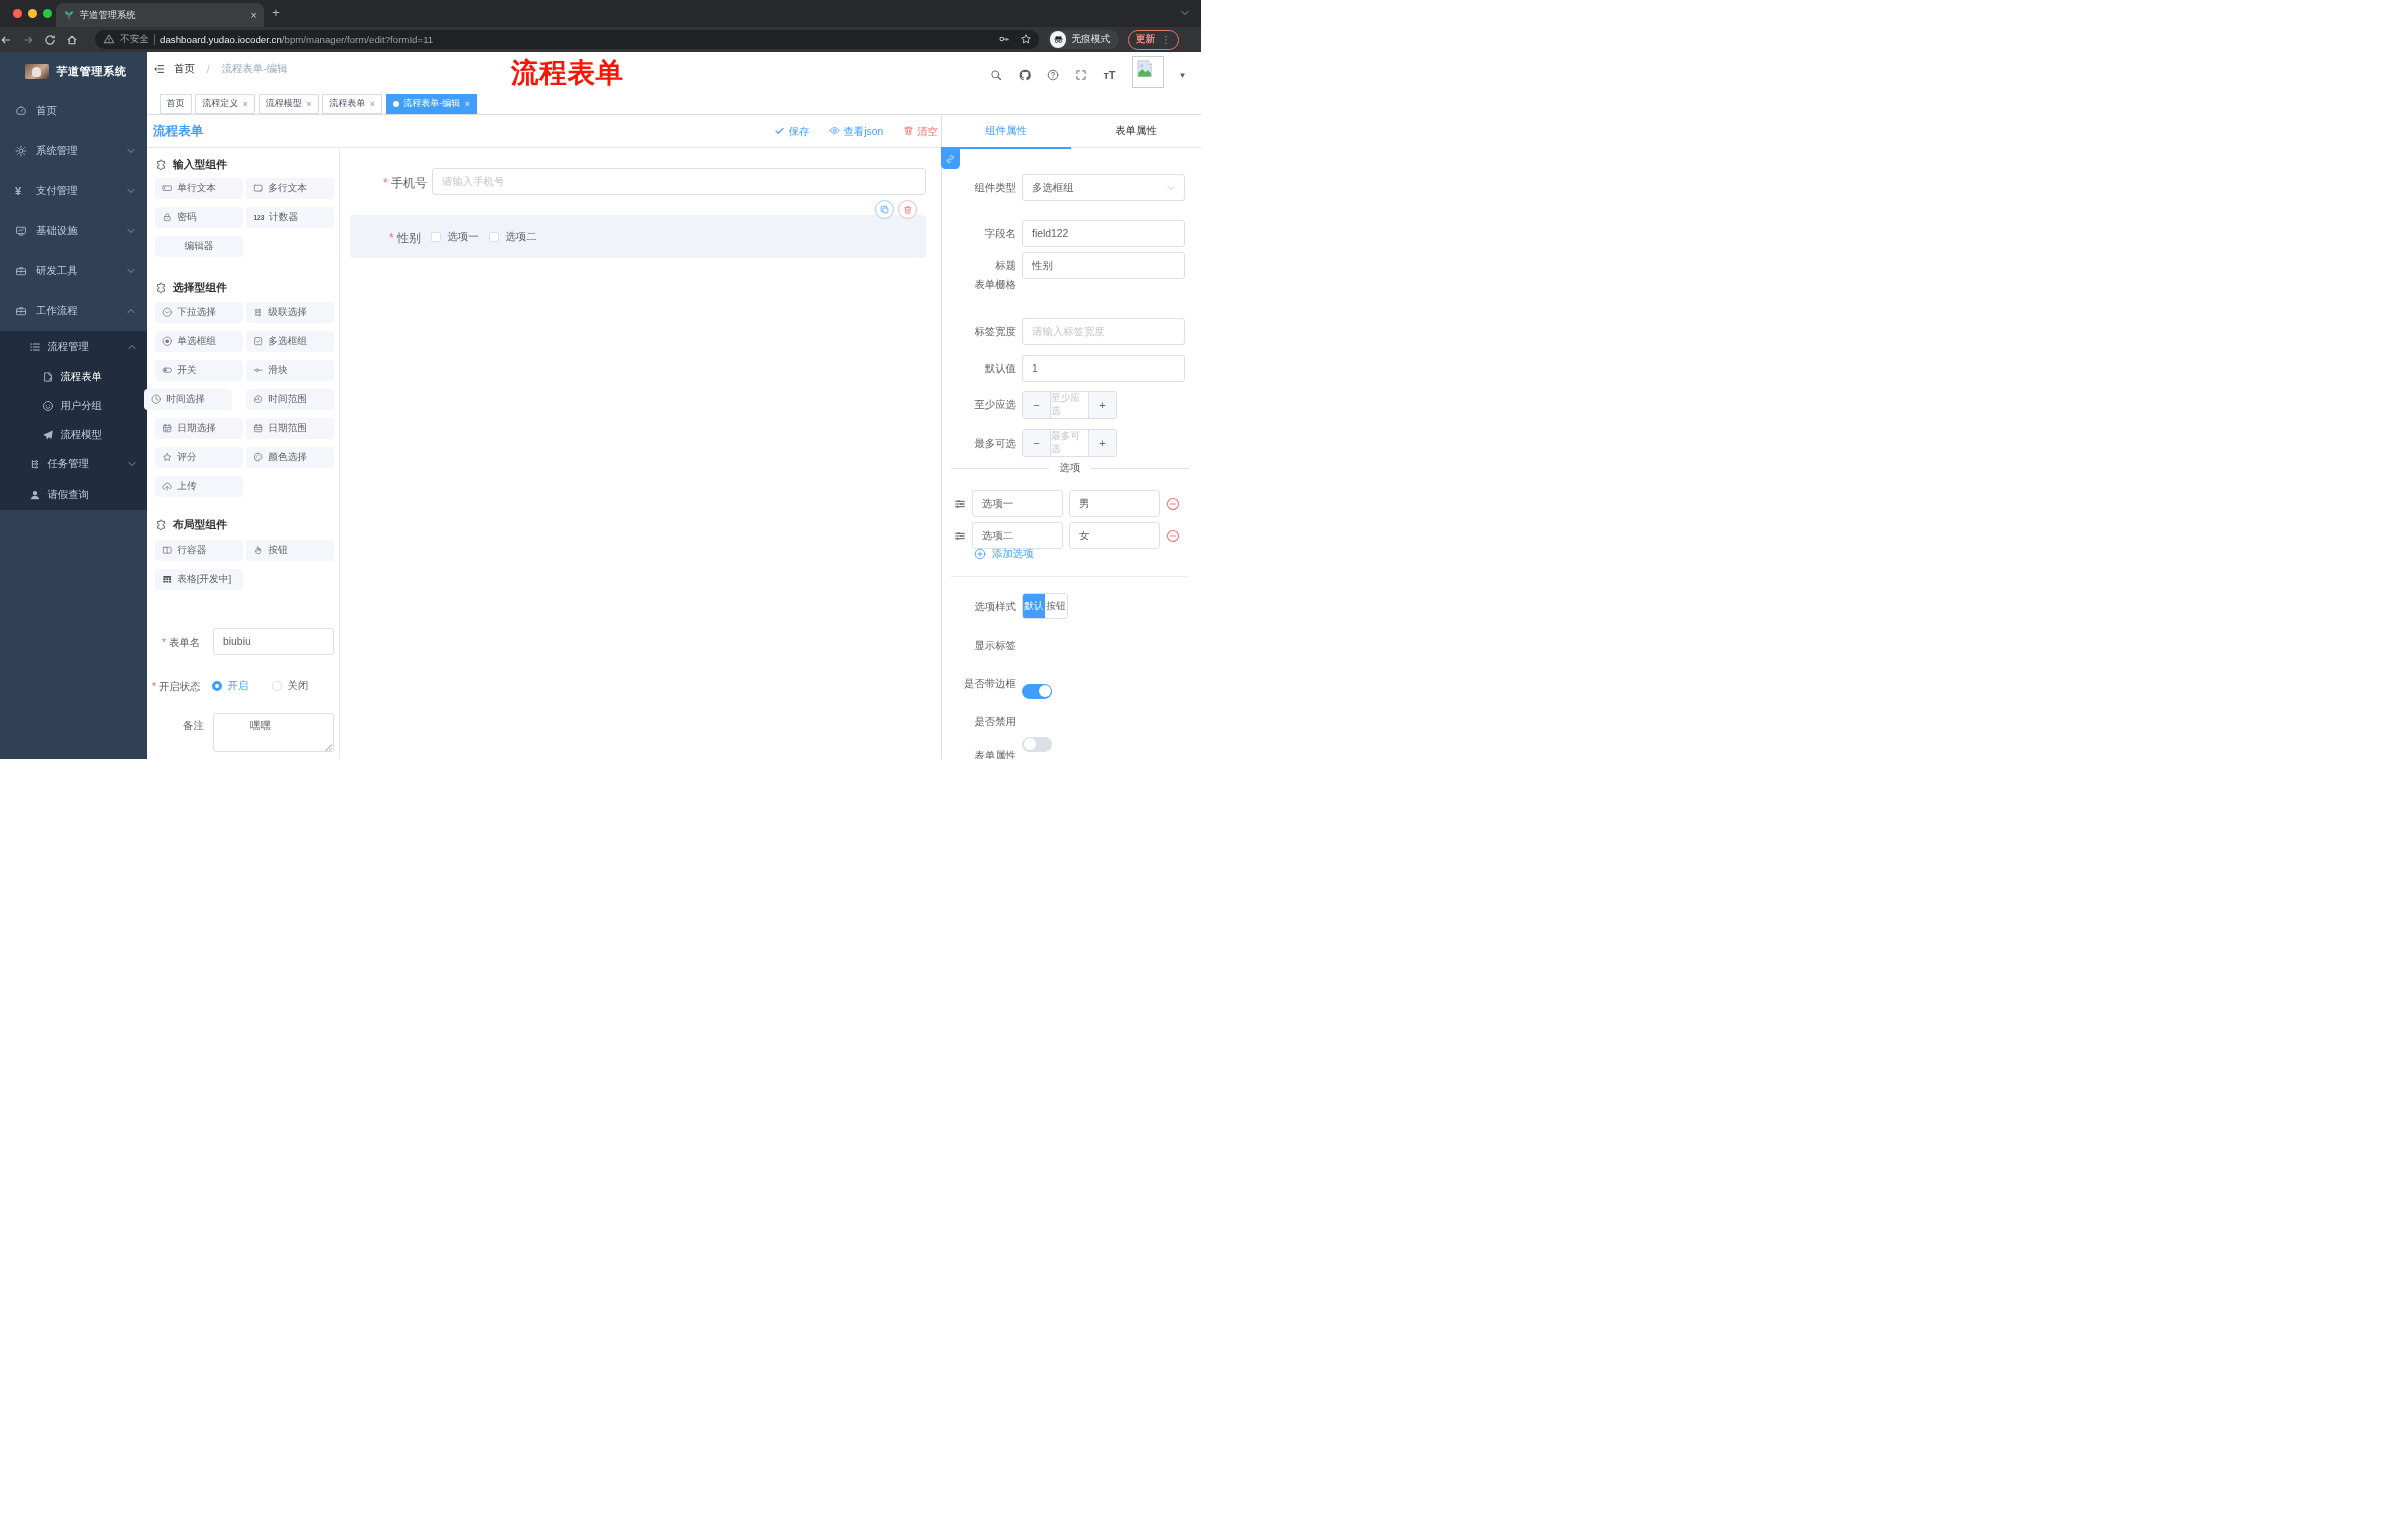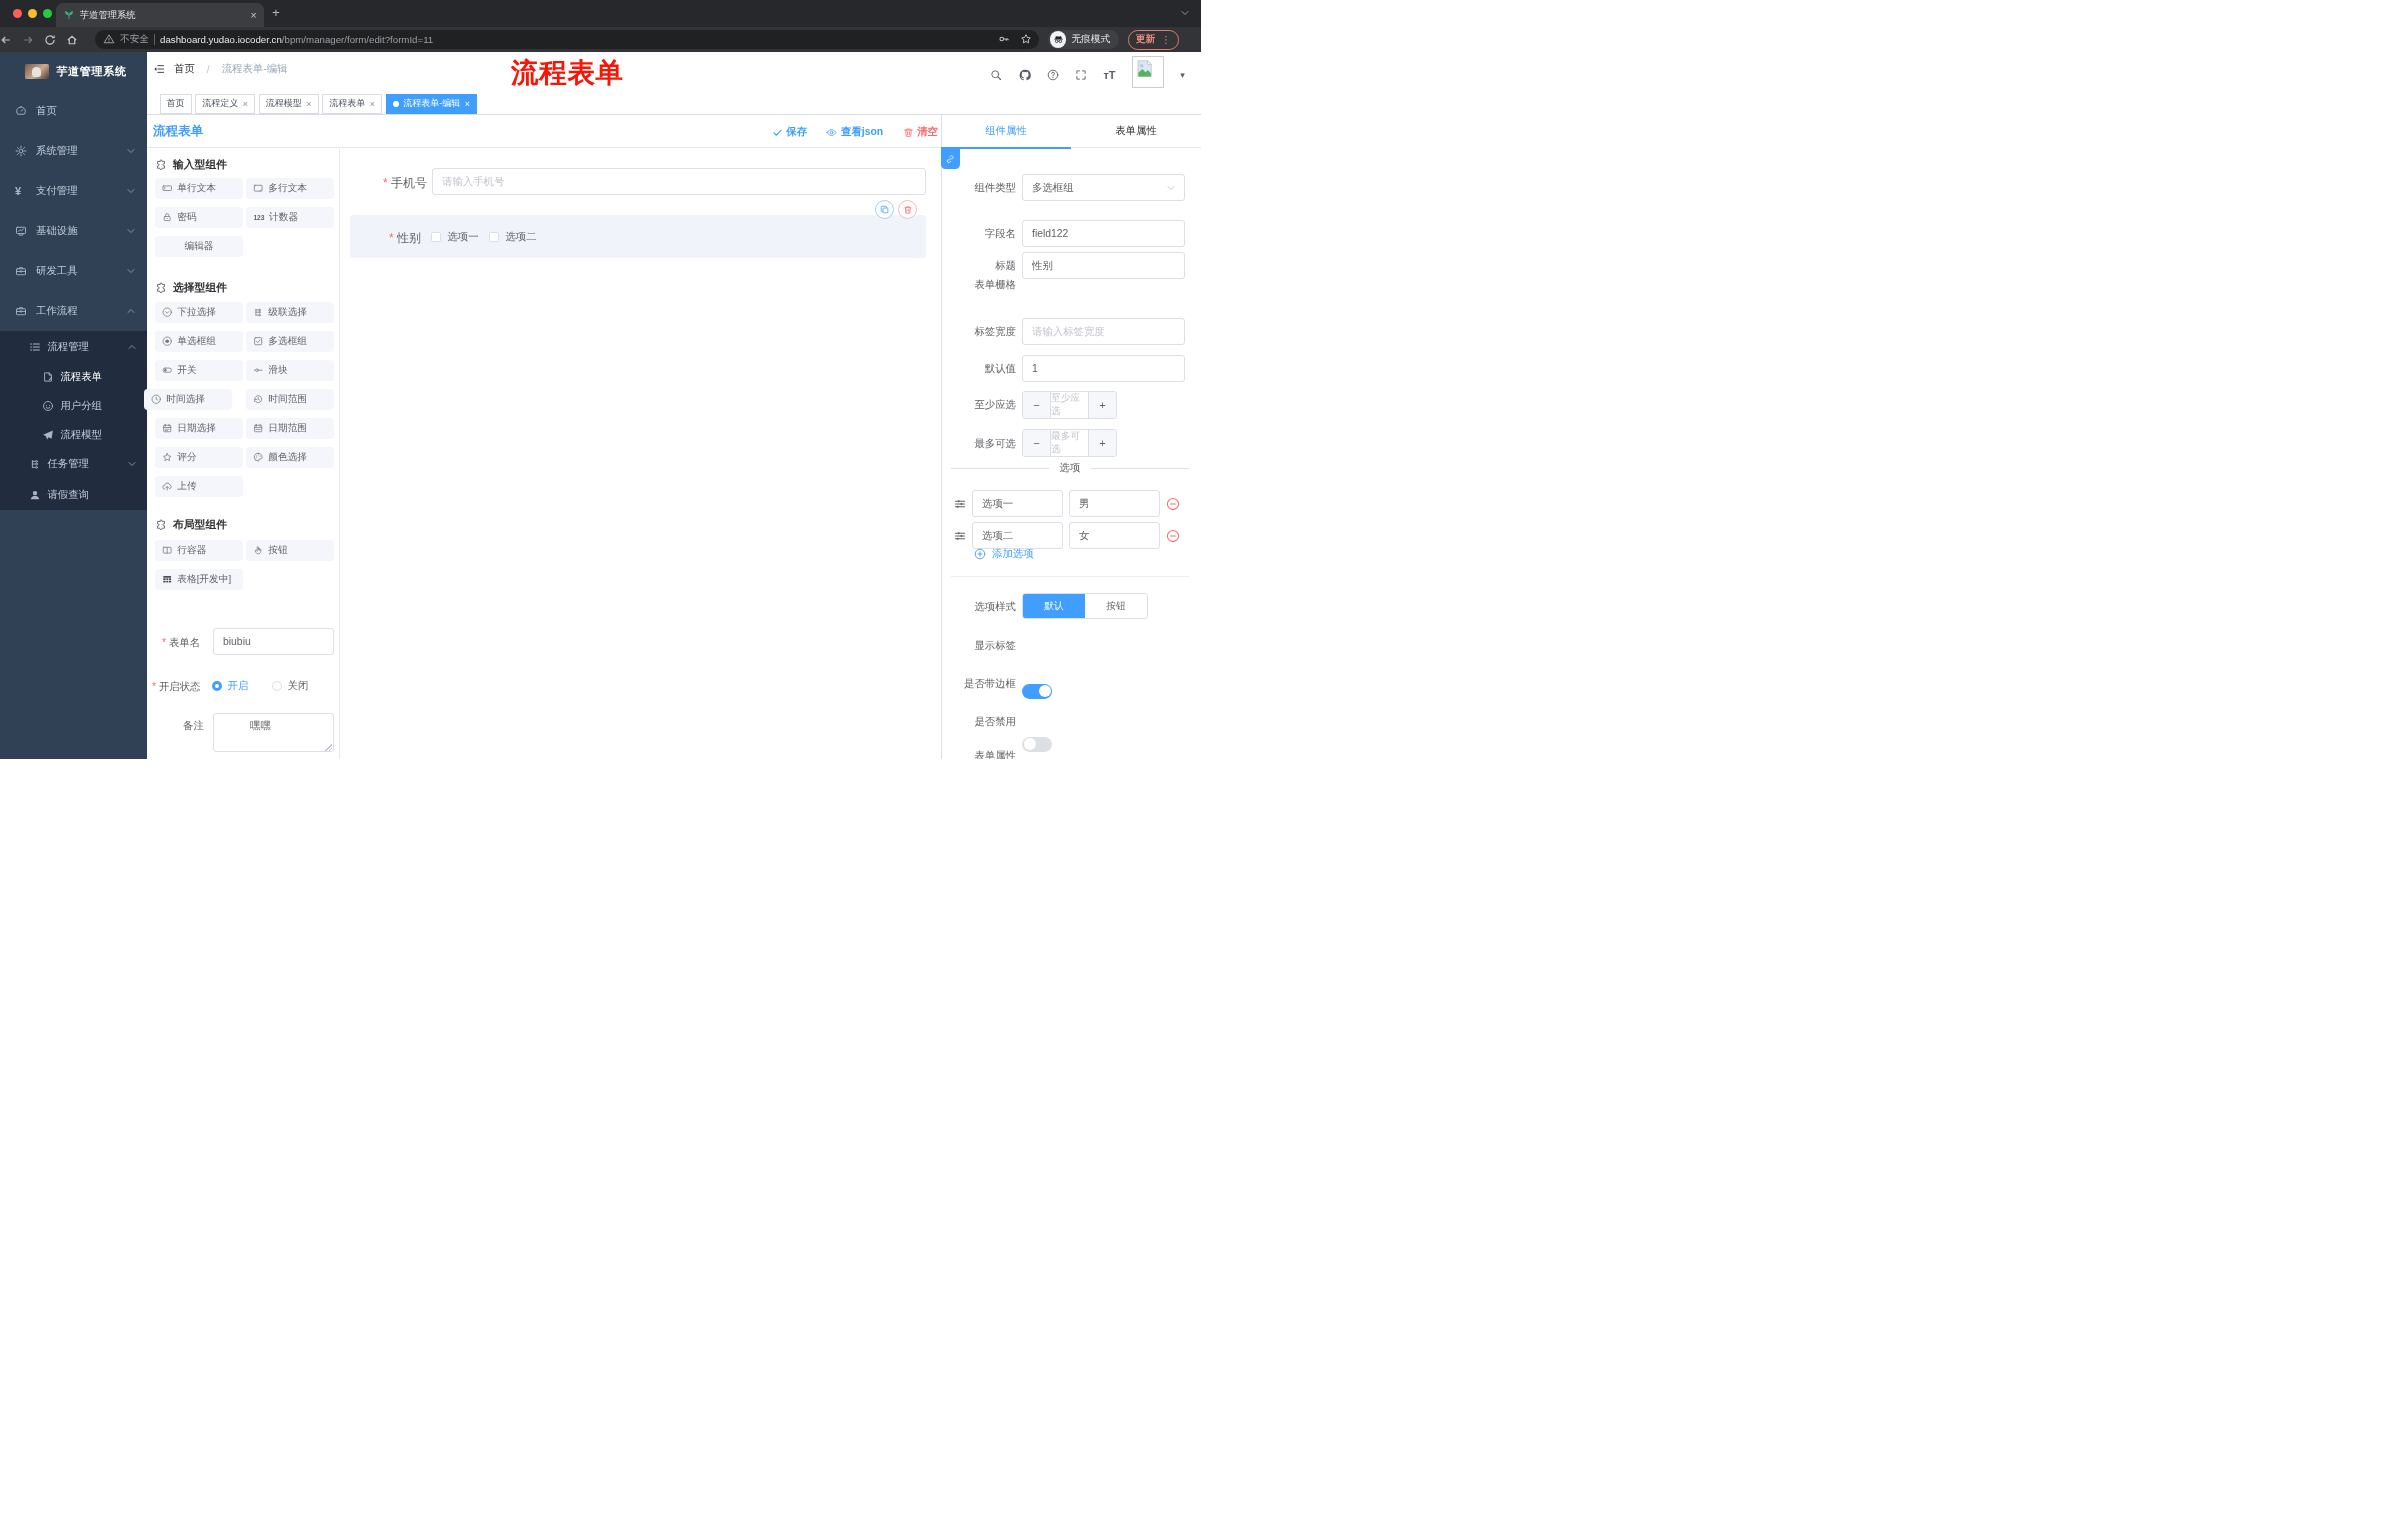--- a/index.html
+++ b/index.html
@@ -71,21 +71,21 @@
        padding:0 6px;gap:4.5px;box-sizing:border-box;}
   .tag .x{font-size:9px;color:#909399;}
   .tag.active{background:#409eff;border-color:#409eff;color:#fff;}
   .tag.active .x{color:#fff;}
   .tag .dot{width:6px;height:6px;border-radius:50%;background:#fff;}
 
   
   .wtoolbar{left:147px;top:115px;width:794px;height:33px;border-bottom:0.7px solid #e4e7ed;box-sizing:border-box;background:#fff;}
   .wtitle{left:153px;top:123px;font-size:12.6px;font-weight:700;color:#409eff;}
   .wbtns{position:absolute;right:263px;top:125px;display:flex;gap:19.3px;font-size:10.4px;}
-  .wbtn{display:flex;align-items:center;gap:3.7px;color:#409eff;font-weight:bold;}
+  .wbtn{display:flex;align-items:flex-start;gap:3.7px;color:#409eff;}
   .wbtn.red{color:#f56c6c;}
   .wbtn .ic svg{width:11px;height:11px;}
 
   
   .palette{left:147px;top:149px;width:193px;height:611px;border-right:0.7px solid #e4e7ed;box-sizing:border-box;background:#fff;}
   .psechead{display:flex;align-items:center;gap:6px;color:#303133;font-size:10.8px;font-weight:700;}
   .psechead .ic{color:#606266;}
   .pitem{width:88px;height:21px;background:#f4f6fc;border-radius:3.7px;display:flex;align-items:center;
          padding:0 0 0 7.4px;box-sizing:border-box;gap:4.5px;font-size:9.7px;color:#606266;}
   .pitem .ic{color:#75797f;}
@@ -141,21 +141,21 @@
   .pdivider:before,.pdivider:after{content:"";flex:1;height:0.7px;background:#dcdfe6;}
   .optrow{display:flex;align-items:center;gap:6px;}
   .optrow .drag{color:#606266;}
   .optin{width:91px;height:27px;}
   .minusbtn{color:#f56c6c;}
   .minusbtn svg{width:14px;height:14px;}
   .addopt{display:flex;align-items:center;gap:6px;color:#409eff;font-size:10.4px;}
   .addopt svg{width:12px;height:12px;}
   .hrline{height:0.7px;background:#ebeef5;}
   .segmented{display:flex;height:24px;border:0.7px solid #dcdfe6;border-radius:3px;overflow:hidden;font-size:9.7px;}
-  .seg{width:62px;display:flex;align-items:center;justify-content:center;color:#606266;background:#fff;}
+  .seg{width:22px;display:flex;align-items:center;justify-content:center;color:#606266;background:#fff;}
   .seg.on{background:#409eff;color:#fff;}
   .toggle{width:30px;height:15px;border-radius:7.4px;position:relative;}
   .toggle.on{background:#409eff;}
   .toggle.off{background:#dcdfe6;}
   .toggle .knob{position:absolute;top:1.5px;width:12px;height:12px;border-radius:50%;background:#fff;}
   .toggle.on .knob{right:1.5px;}
   .toggle.off .knob{left:1.5px;}
   .slider{position:relative;height:4.5px;border-radius:2.2px;background:#409eff;}
   .slider .stopdot{position:absolute;top:50%;transform:translate(-50%,-50%);width:5.2px;height:5.2px;border-radius:50%;background:#fff;}
   .slider .handle{position:absolute;top:50%;right:-6.7px;transform:translateY(-50%);width:13.4px;height:13.4px;border-radius:50%;

